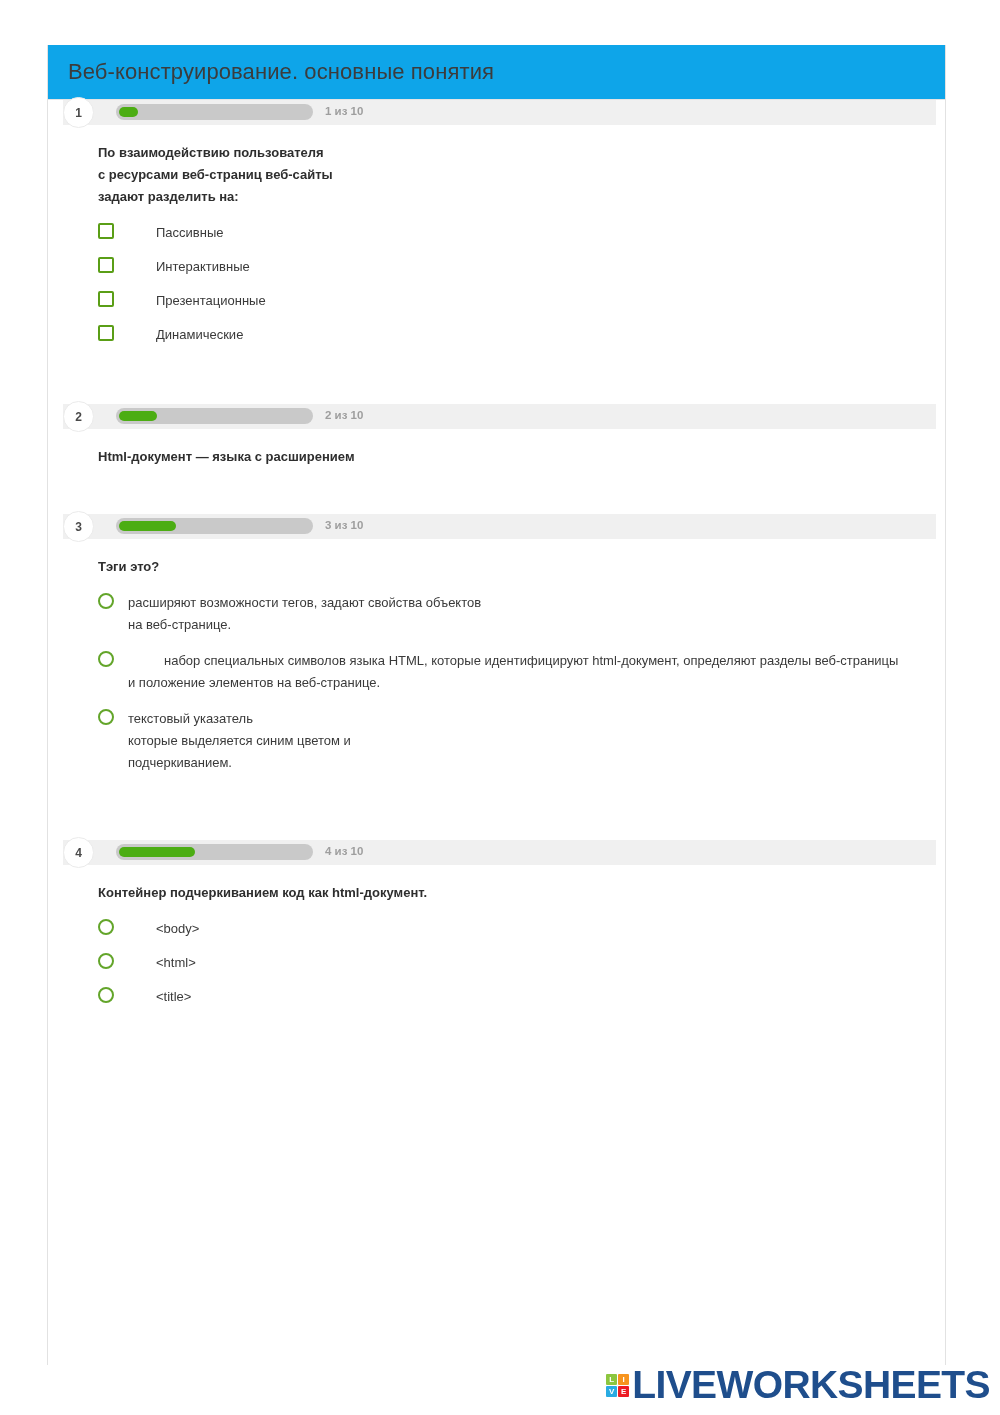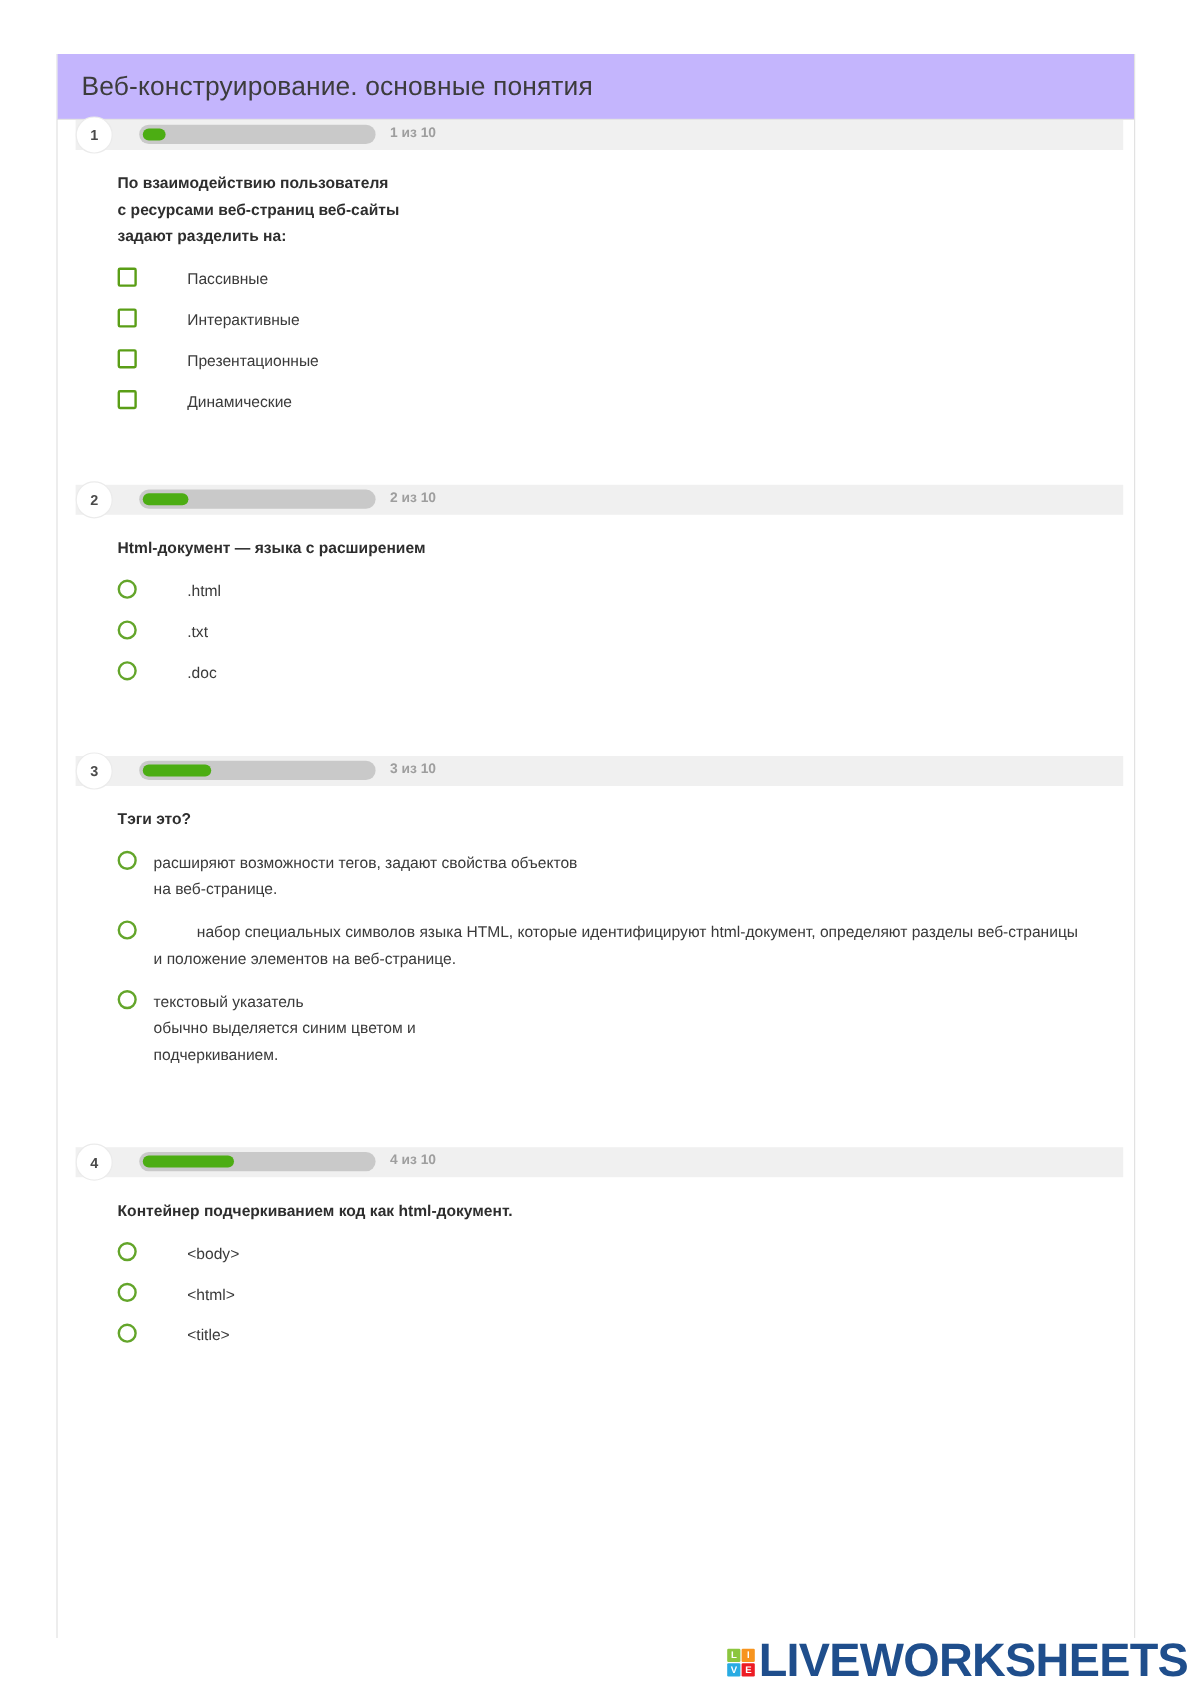--- a/index.html
+++ b/index.html
@@ -26,21 +26,21 @@
     width: 899px;
     min-height: 1320px;
     background: #ffffff;
     border: 1px solid #e2e2e2;
     border-top: none;
     border-bottom: none;
   }
 
   .ws-header {
     height: 55px;
-    background: #c4b5fd;
+    background: #0ea5e9;
     border-bottom: 1px solid #e4e4e4;
     display: flex;
     align-items: center;
     padding-left: 20px;
   }
   .ws-title {
     font-size: 22px;
     color: #3c3c3c;
     font-weight: 400;
     letter-spacing: 0.1px;
@@ -247,40 +247,20 @@
           <div class="q-bar">
             <div class="q-num">2</div>
             <div class="q-progress">
               <div class="q-progress-fill" style="width: 20%;"></div>
             </div>
             <div class="q-count">2 из 10</div>
           </div>
           <div class="q-text">
             <span class="line">Html-документ  —  языка  с  расширением</span>
           </div>
-          <div class="options">
-            <div class="option tight">
-              <div class="ctrl radio"></div>
-              <div class="opt-text">
-                <span class="line">.html</span>
-              </div>
-            </div>
-            <div class="option tight">
-              <div class="ctrl radio"></div>
-              <div class="opt-text">
-                <span class="line">.txt</span>
-              </div>
-            </div>
-            <div class="option tight">
-              <div class="ctrl radio"></div>
-              <div class="opt-text">
-                <span class="line">.doc</span>
-              </div>
-            </div>
-          </div>
         </div>
         <div class="q-gap big"></div>
         <div class="question">
           <div class="q-bar">
             <div class="q-num">3</div>
             <div class="q-progress">
               <div class="q-progress-fill" style="width: 30%;"></div>
             </div>
             <div class="q-count">3 из 10</div>
           </div>
@@ -299,21 +279,21 @@
               <div class="ctrl radio"></div>
               <div class="opt-text">
                 <span class="line" style="max-width: 830px; display: block; margin-left: 36px;">набор  специальных  символов  языка  HTML,  которые  идентифицируют html-документ, определяют  разделы  веб-страницы</span>
                 <span class="line">и  положение элементов на веб-странице.</span>
               </div>
             </div>
             <div class="option">
               <div class="ctrl radio"></div>
               <div class="opt-text">
                 <span class="line">текстовый  указатель</span>
-                <span class="line">обычно  выделяется  синим  цветом  и</span>
+                <span class="line">которые  выделяется  синим  цветом  и</span>
                 <span class="line">подчеркиванием.</span>
               </div>
             </div>
           </div>
         </div>
         <div class="q-gap xl"></div>
         <div class="question">
           <div class="q-bar">
             <div class="q-num">4</div>
             <div class="q-progress">

